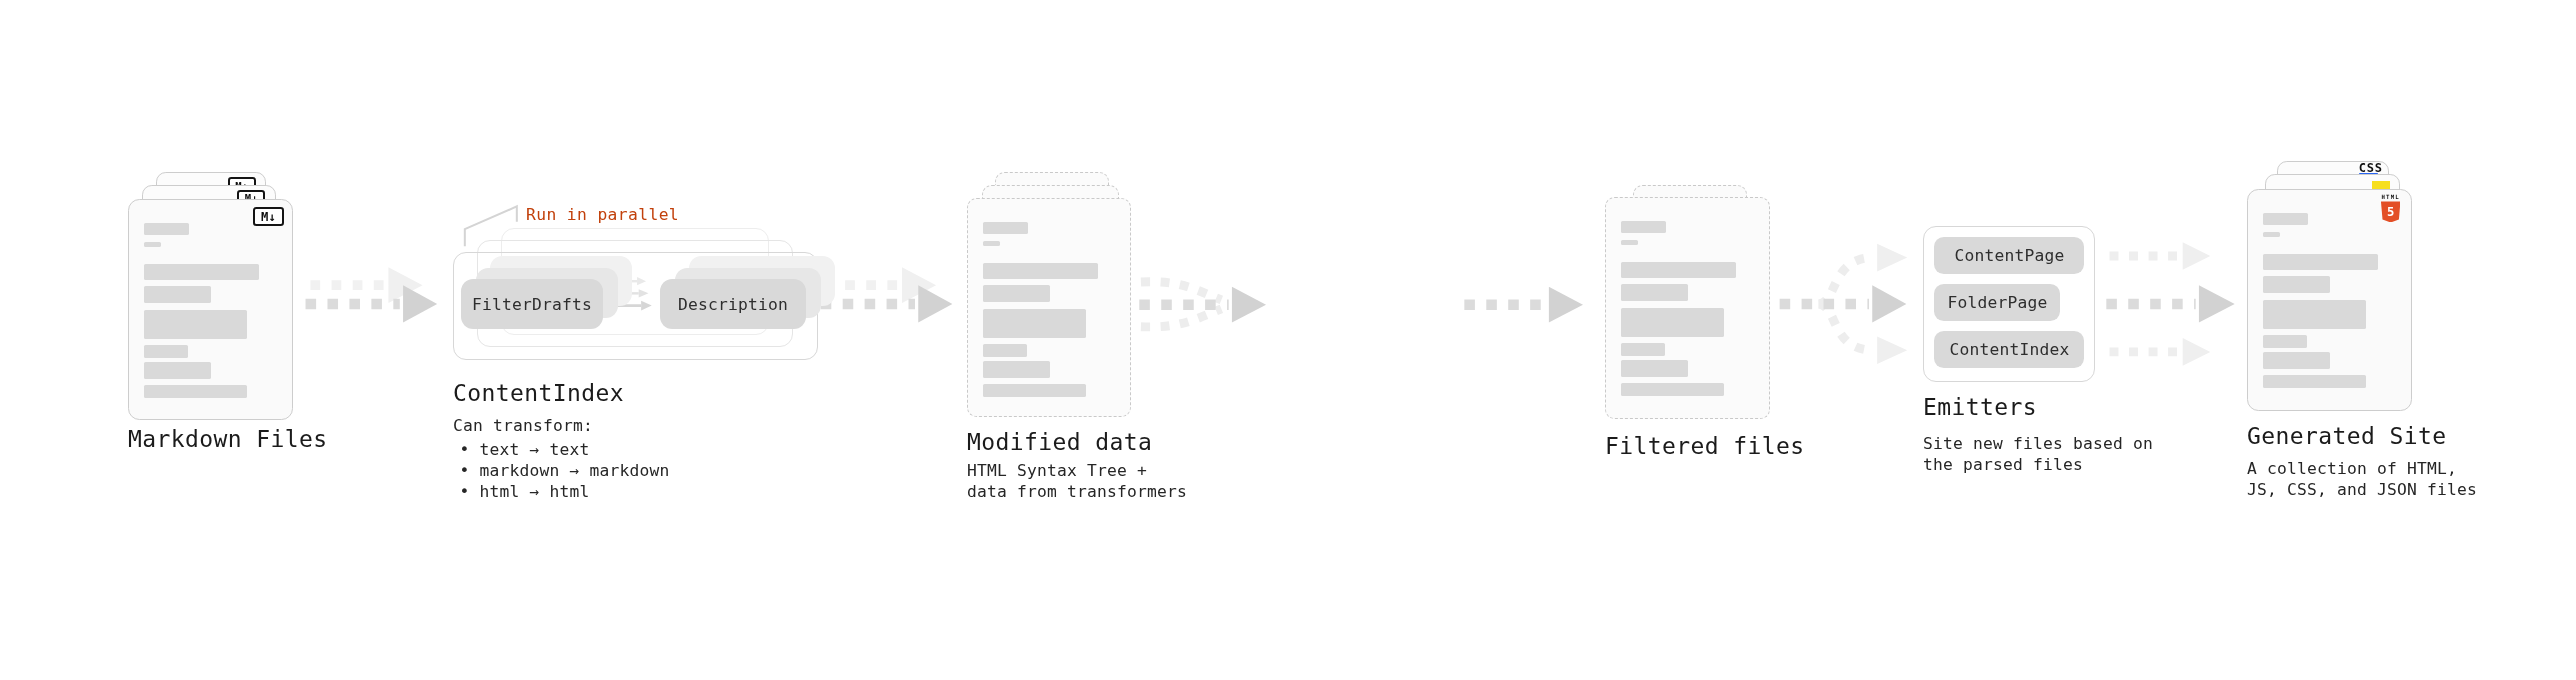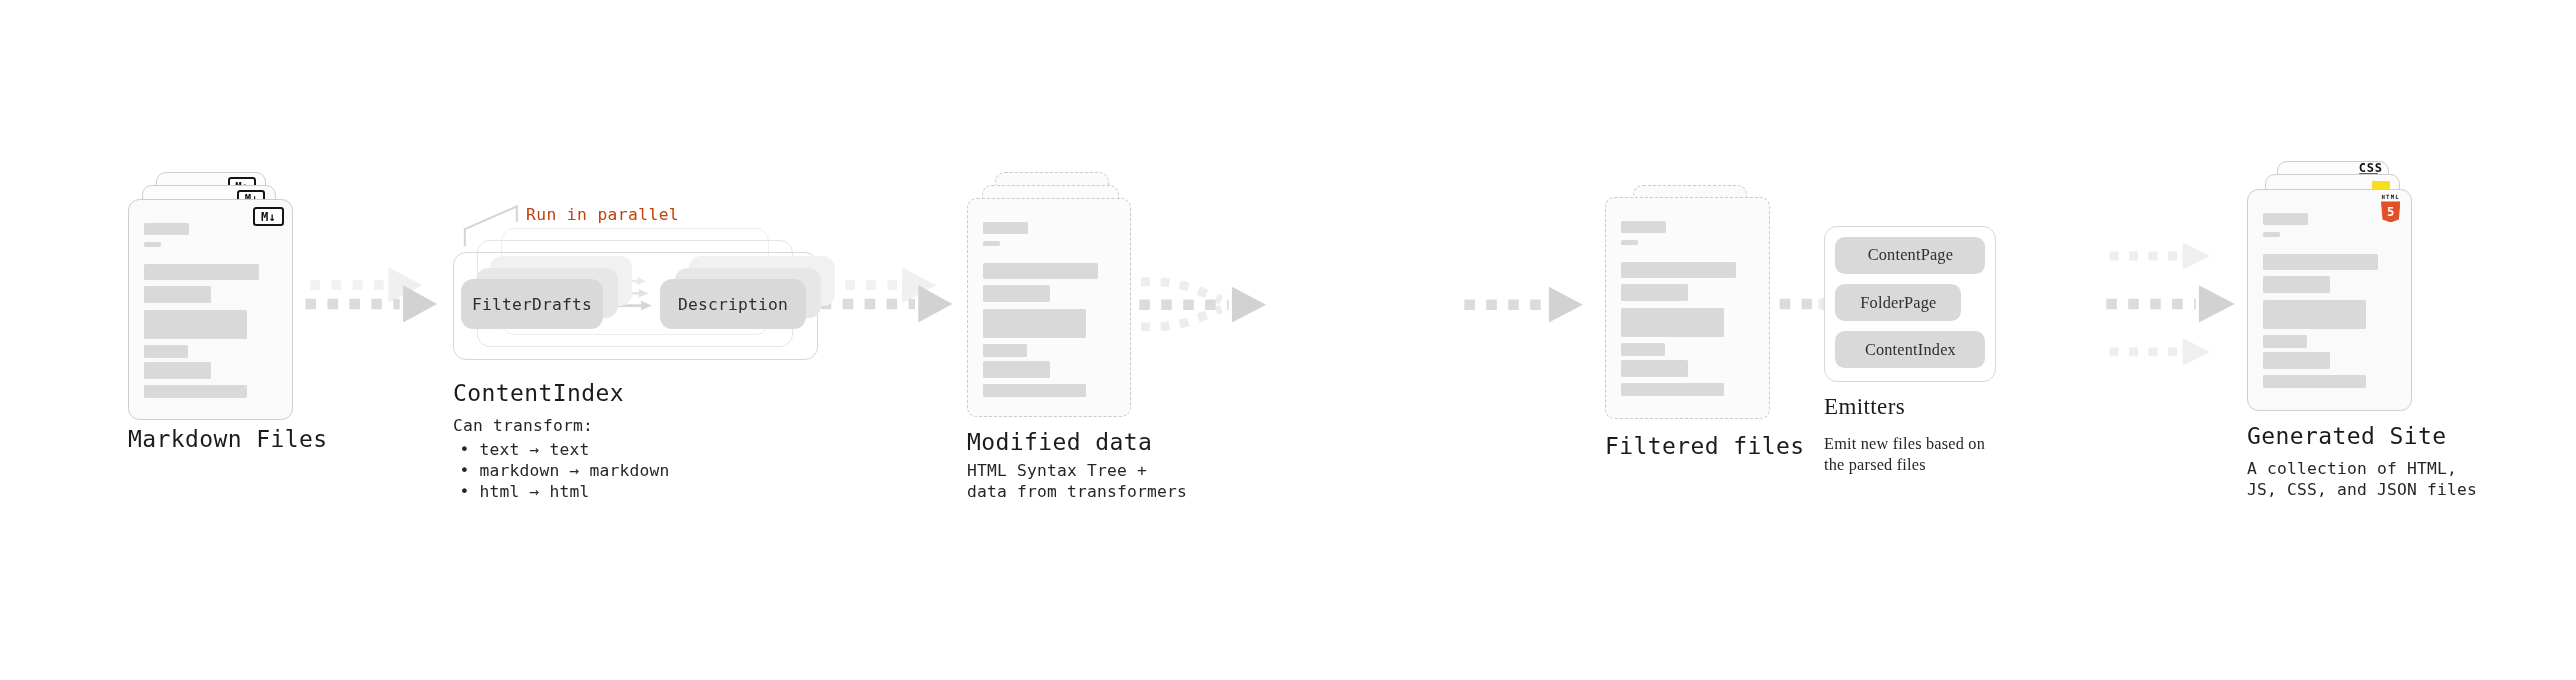--- a/index.html
+++ b/index.html
@@ -211,27 +211,27 @@
           <i></i>
           <i></i>
           <i></i>
           <i></i>
           <i></i>
         </div>
     </div>
     <div class="stage-title" style="top:259px;">Filtered files</div>
   </div>
 
-  <div class="stage" id="stage-emitters" style="left:1824px; top:226px; width:276px; height:276px;font-family:Liberation Serif, serif;">
+  <div class="stage" id="stage-emitters" style="left:1923px; top:226px; width:276px; height:276px;">
     <div class="panel filled" style="left:0; top:0; width:172px; height:156px;"></div>
     <div class="chip emit" style="left:11.4px; top:10.6px; width:150px; height:37px;">ContentPage</div>
     <div class="chip emit" style="left:11.4px; top:58px; width:126px; height:37px;">FolderPage</div>
     <div class="chip emit" style="left:11.4px; top:105px; width:150px; height:37px;">ContentIndex</div>
     <div class="stage-title" style="top:168px;">Emitters</div>
-    <div class="stage-caption" style="top:207px;">Emit new files based on
+    <div class="stage-caption" style="top:207px;">Site new files based on
 the parsed files</div>
   </div>
 
   <div class="stage" id="stage-generated" style="left:2247px; top:150px; width:276px; height:358px;">
     <div class="sheet" style="left:30px; top:11.4px; width:112px; height:32.5px;">
       <div class="css-badge">
         <div class="css-word">CSS</div>
         <div class="css-bar"></div>
       </div>
     </div>

